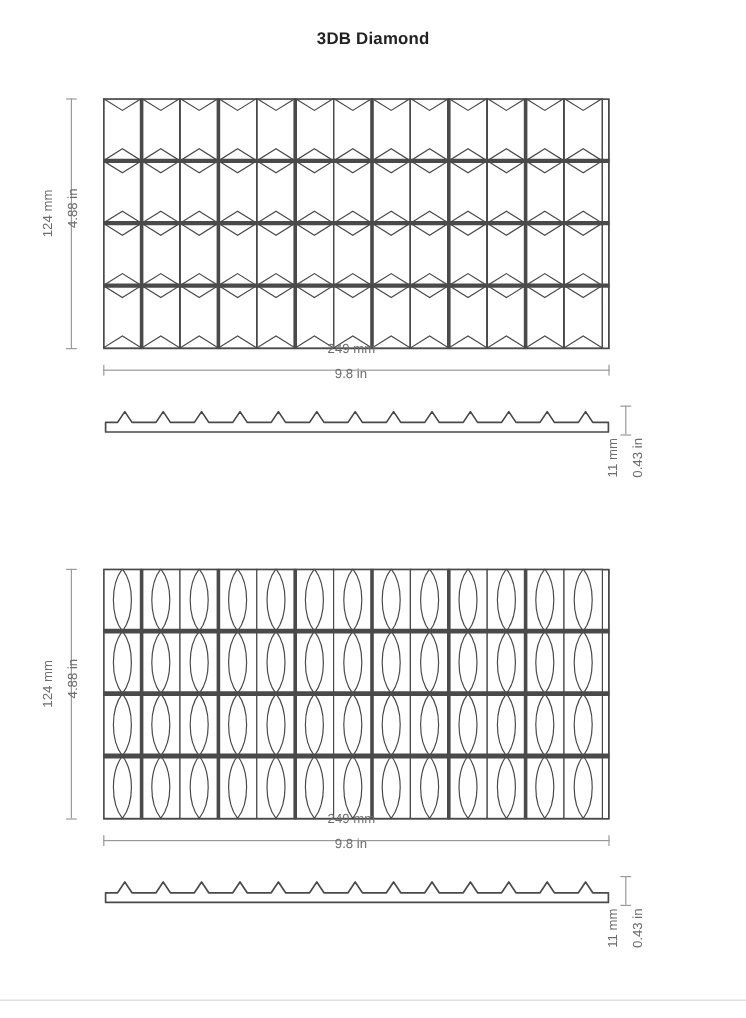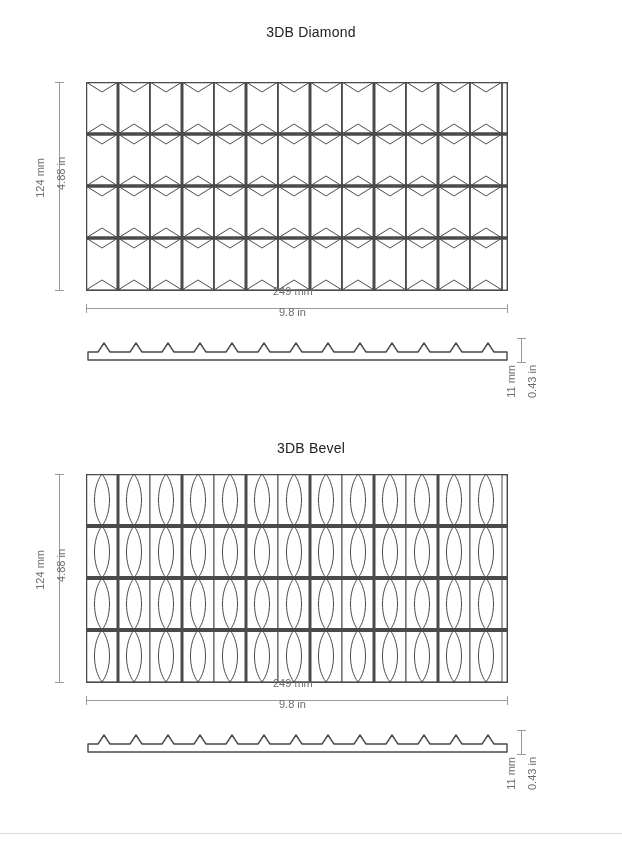--- a/index.html
+++ b/index.html
@@ -21,21 +21,21 @@
     height: 848px;
   }
   .panel {
     position: absolute;
     left: 0;
     width: 622px;
   }
   .panel-title {
     text-align: center;
     font-size: 14px;
-    font-weight: normal;
+    font-weight: bold;
     color: #222222;
     letter-spacing: 0.2px;
   }
   
   .dim-text {
     position: absolute;
     font-size: 11px;
     color: #6d6d6d;
     white-space: nowrap;
   }
@@ -298,21 +298,20 @@
 
     <div class="dim-line-v" style="left:521px; top:314px; height:24px;"></div>
     <div class="tick-h" style="left:517px; top:314px;"></div>
     <div class="tick-h" style="left:517px; top:338px;"></div>
     <div class="dim-text vert" style="left:505px; top:341px;">11 mm</div>
     <div class="dim-text vert" style="left:526px; top:341px;">0.43 in</div>
   </div>
 
   <div class="panel" style="top:440px;height:390px;">
 
-    <div class="panel-title">3DB Bevel</div>
 
     <div class="dim-line-v" style="left:59px; top:34px; height:208px;"></div>
     <div class="tick-h" style="left:55px; top:34px;"></div>
     <div class="tick-h" style="left:55px; top:242px;"></div>
     <div class="dim-text vert" style="left:34px; top:110px;">124 mm</div>
     <div class="dim-text vert" style="left:55px; top:109px;">4.88 in</div>
 
     <svg class="face-svg" style="left:86px; top:34px;" width="422" height="209" viewBox="0 0 422 209">
       <defs>
         <g id="bcell">

